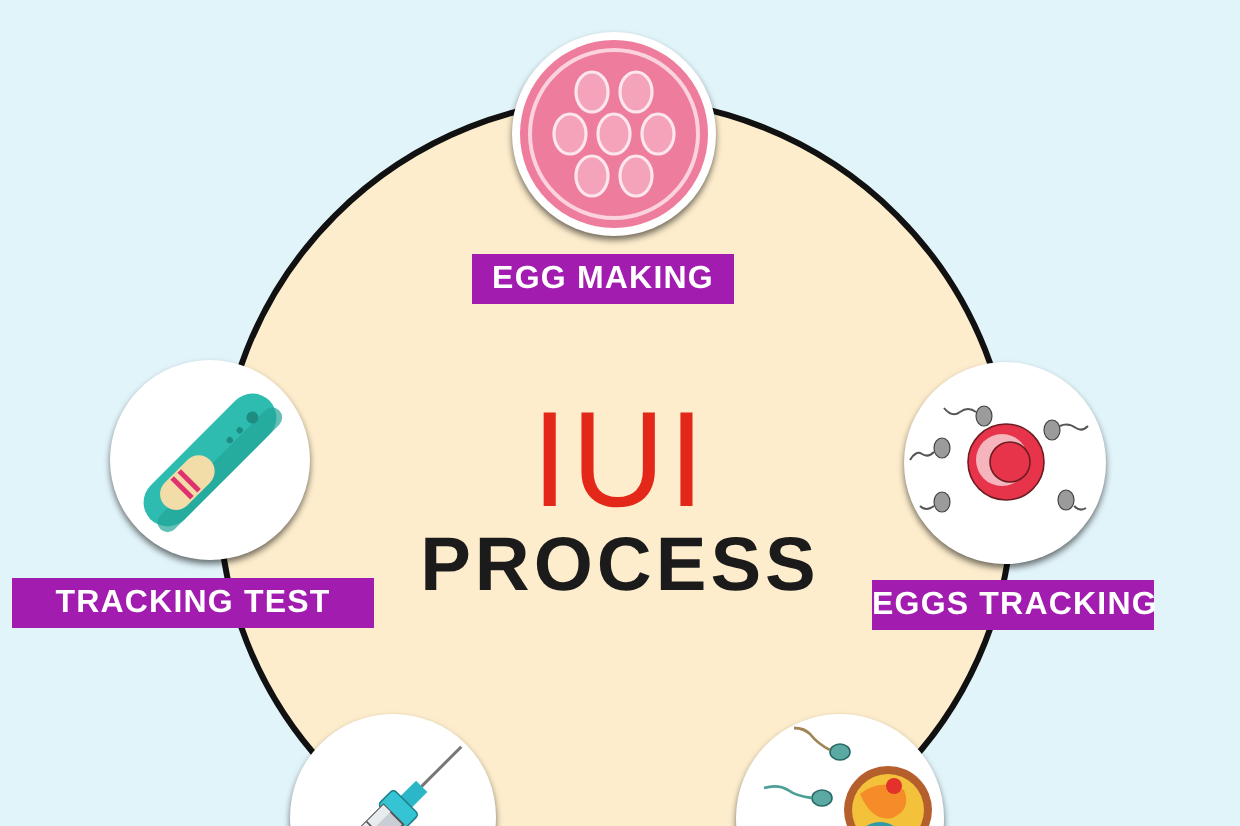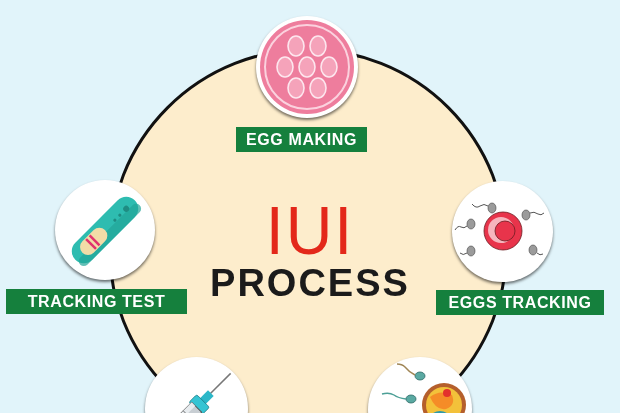--- a/index.html
+++ b/index.html
@@ -23,21 +23,21 @@
     font-size: 38px; font-weight: bold; color: #1b1b1b; letter-spacing: 2px;
     line-height: 38px;
   }
   .node {
     position: absolute; border-radius: 50%; background: #fff;
     box-shadow: 0 2px 3px rgba(0,0,0,0.55);
     overflow: hidden;
   }
   .node svg { position: absolute; left: 0; top: 0; width: 100%; height: 100%; }
   .label {
-    position: absolute; background: #15803d; color: #fff; font-weight: bold;
+    position: absolute; background: #a21caf; color: #fff; font-weight: bold;
     font-size: 16px; line-height: 25px; height: 25px; text-align: center;
     letter-spacing: 0.6px; white-space: nowrap;
   }
 </style>
 </head>
 <body>
 
 <div class="big-circle"></div>
 
 <div class="title-iui">IUI</div>
@@ -90,21 +90,21 @@
     </g>
     <g fill="none" stroke="#555" stroke-width="1">
       <path d="M36 25 q-4 -3 -8 0 q-4 3 -8 -2"></path>
       <path d="M15 45 q-3 3 -6 1 q-3 -2 -6 3"></path>
       <path d="M15 72 q-4 3 -7 0"></path>
       <path d="M78 32 q4 -2 8 1 q3 2 6 -1"></path>
       <path d="M85 72 q3 3 6 1"></path>
     </g>
   </svg>
 </div>
-<div class="label" style="left:436px;top:290px;width:168px;">EGGS TRACKING</div>
+<div class="label" style="left:436px;top:290px;width:141px;">EGGS TRACKING</div>
 
 <div class="node" style="left:145px;top:357px;width:103px;height:103px;">
   <svg viewBox="0 0 103 103">
     <g transform="rotate(-45 51 51)">
       <line x1="70" y1="51" x2="100" y2="51" stroke="#777" stroke-width="1.5"></line>
       <rect x="60" y="47" width="12" height="8" fill="#2bb7c8"></rect>
       <rect x="50" y="42" width="11" height="18" rx="2" fill="#35c4d3" stroke="#1f7f8a" stroke-width="0.8"></rect>
       <rect x="10" y="44" width="42" height="14" fill="#c8ced3" stroke="#555" stroke-width="1"></rect>
       <rect x="10" y="44" width="42" height="5" fill="#e8ecef"></rect>
       <line x1="20" y1="44" x2="20" y2="58" stroke="#555" stroke-width="0.8"></line>

